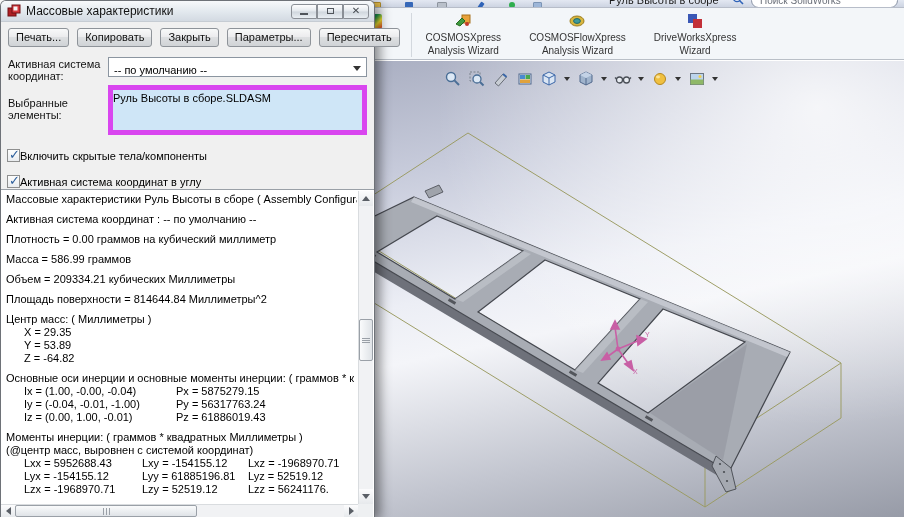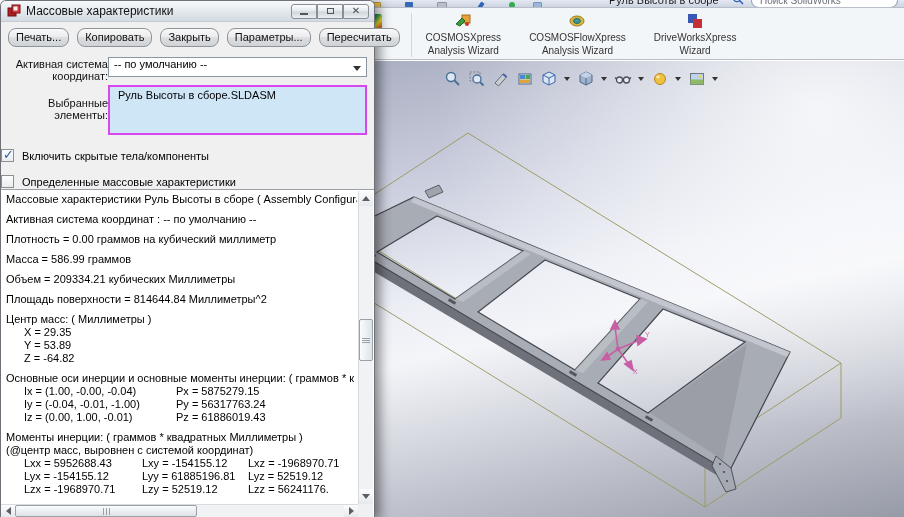--- a/index.html
+++ b/index.html
@@ -58,35 +58,35 @@
   .wbtn{width:26px;height:15px;border:1px solid #8a8f96;display:flex;align-items:center;
     justify-content:center;background:linear-gradient(#fdfdfe,#e3e8ed 48%,#cfd6dd 52%,#e9eef3);
     font-size:9px;color:#444}
   .wbtn:first-child{border-radius:3px 0 0 3px}
   .wbtn:last-child{border-radius:0 3px 3px 0}
   .glyph-min{width:8px;height:2px;background:#50555b;margin-top:6px}
   .glyph-max{width:7px;height:6px;border:1.5px solid #50555b}
   .glyph-close{font-size:10px;font-weight:bold;color:#44494f;line-height:10px}
 
   .mp-btnrow{display:flex;gap:8px;padding:6px 7px 3px}
-  .btn{border:1px solid #8e9399;border-radius:8px;padding:2px 7px 3px;font-size:11px;color:#111;
+  .btn{border:1px solid #8e9399;border-radius:3px;padding:2px 7px 3px;font-size:11px;color:#111;
     background:linear-gradient(#f8f9f9,#ececee 45%,#dddfe1 50%,#d0d3d6);white-space:nowrap}
 
   .fieldrow{display:flex;margin:7px 7px 0}
-  .flabel{width:100px;text-align:right;padding-right:0;line-height:12px;color:#111;padding-top:1px}
+  .flabel{width:100px;padding-right:6px;line-height:12px;color:#111;padding-top:1px}
   .combo{flex:1;height:20px;background:#fff;border:1px solid #8b95a0;position:relative;
-    display:flex;align-items:flex-start;padding:0 18px 0 5px;white-space:nowrap;overflow:hidden}
+    display:flex;align-items:flex-end;padding:0 18px 0 5px;white-space:nowrap;overflow:hidden}
   .combo-arrow{position:absolute;right:5px;top:8px;width:0;height:0;
     border-left:4px solid transparent;border-right:4px solid transparent;border-top:5px solid #333}
-  .selbox{flex:1;height:50px;background:var(--selection-fill);border:2px solid #d946ef;
-    padding:2px 8px;overflow:hidden}
+  .selbox{flex:1;height:50px;background:var(--selection-fill);border:5px solid #d946ef;
+    padding:2px 0;overflow:hidden}
   .row-sel{margin-top:3px}
   .row-sel .flabel{padding-top:12px}
 
-  .cbrow{display:flex;align-items:center;gap:8px;margin:11px 0 0 0;height:15px}
+  .cbrow{display:flex;align-items:center;margin:11px 0 0 6px;height:15px}
   .cbrow.first{margin-top:13px}
   .cb{width:13px;height:13px;border:1px solid #8e8f8f;position:relative;flex:0 0 auto;
     background:linear-gradient(#fdfdfd,#e9ecef)}
   .cb.checked::after{content:"\2713";position:absolute;left:1px;top:-3px;font-size:13px;
     font-weight:bold;color:#2b5d9b}
 
   .results{position:absolute;left:0;right:0;top:188px;bottom:0;background:#fff;
     border-top:1px solid #9aa0a7;overflow:hidden}
   .report{position:absolute;left:5px;right:17px;top:3px;bottom:14px;overflow:hidden;
     line-height:13px;white-space:nowrap}
@@ -356,20 +356,24 @@
       <div class="selbox">
         <span>Руль Высоты в сборе.SLDASM</span>
       </div>
     </div>
 
     <div class="cbrow first">
       <span class="cb checked"></span>
       <span>Включить скрытые тела/компоненты</span>
     </div>
     <div class="cbrow">
+      <span class="cb checked"></span>
+      <span>Активная система координат в углу</span>
+    </div>
+    <div class="cbrow">
       <span class="cb"></span>
       <span>Определенные массовые характеристики</span>
     </div>
 
     <div class="results">
       <div class="report">
         <div class="rline">Массовые характеристики Руль Высоты в сборе ( Assembly Configurati</div>
         <div class="rline gap">Активная система координат : -- по умолчанию --</div>
         <div class="rline gap">Плотность = 0.00 граммов на кубический миллиметр</div>
         <div class="rline gap">Масса = 586.99 граммов</div>

